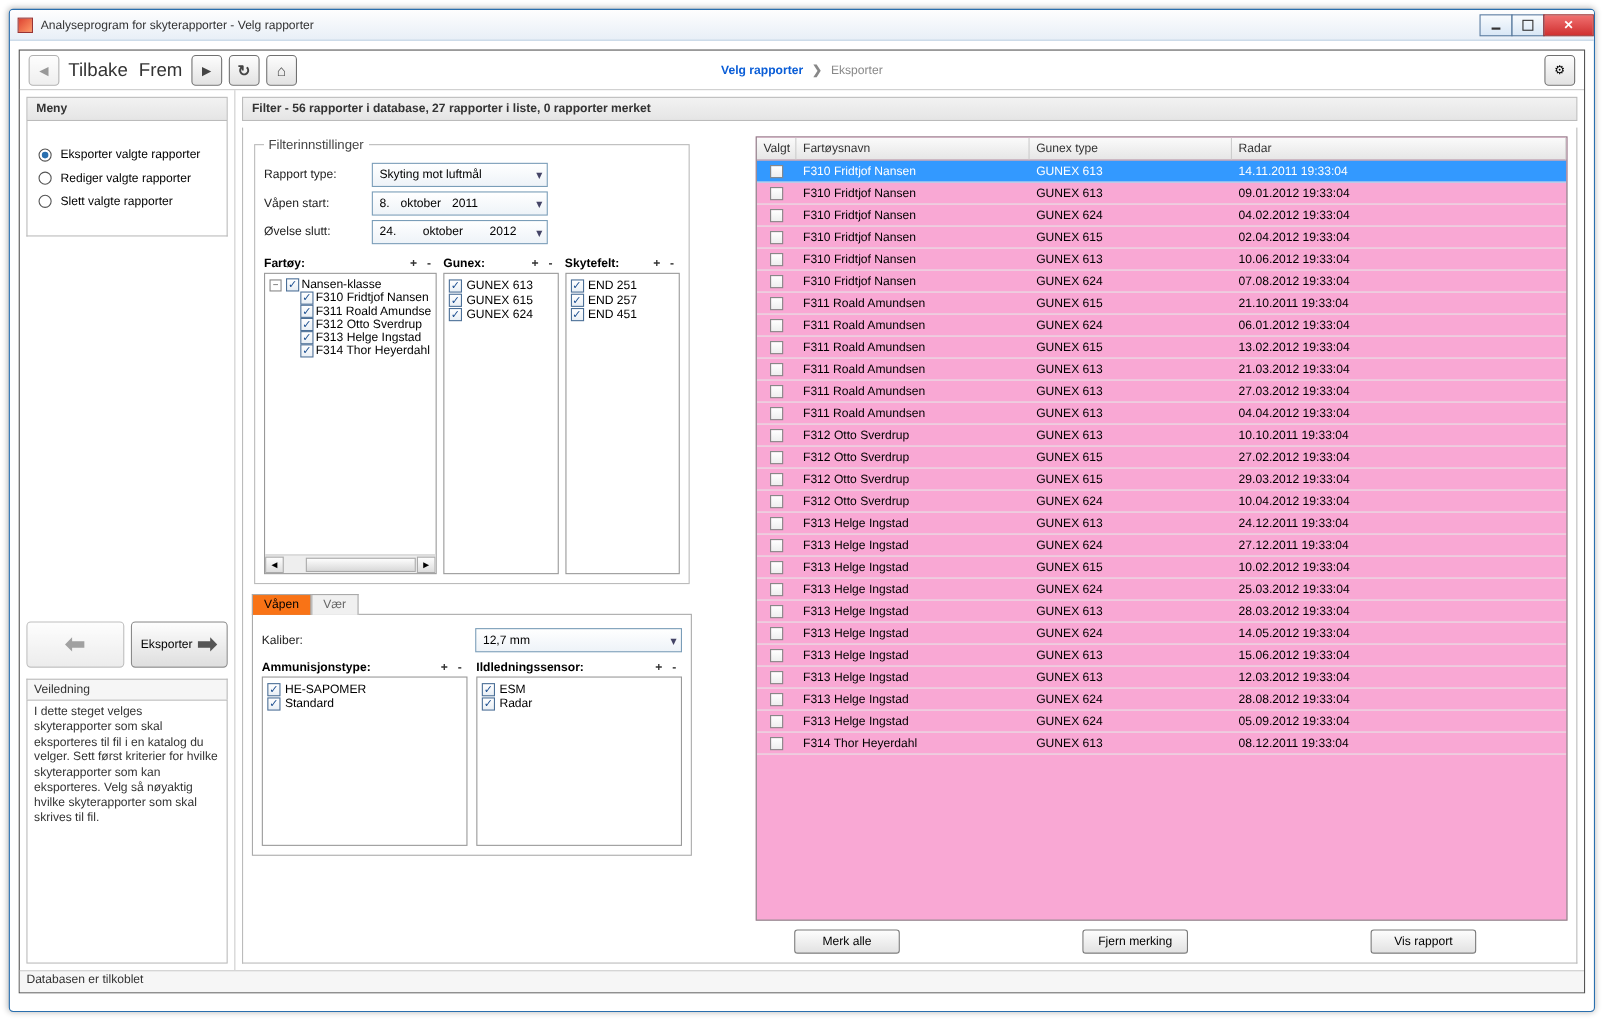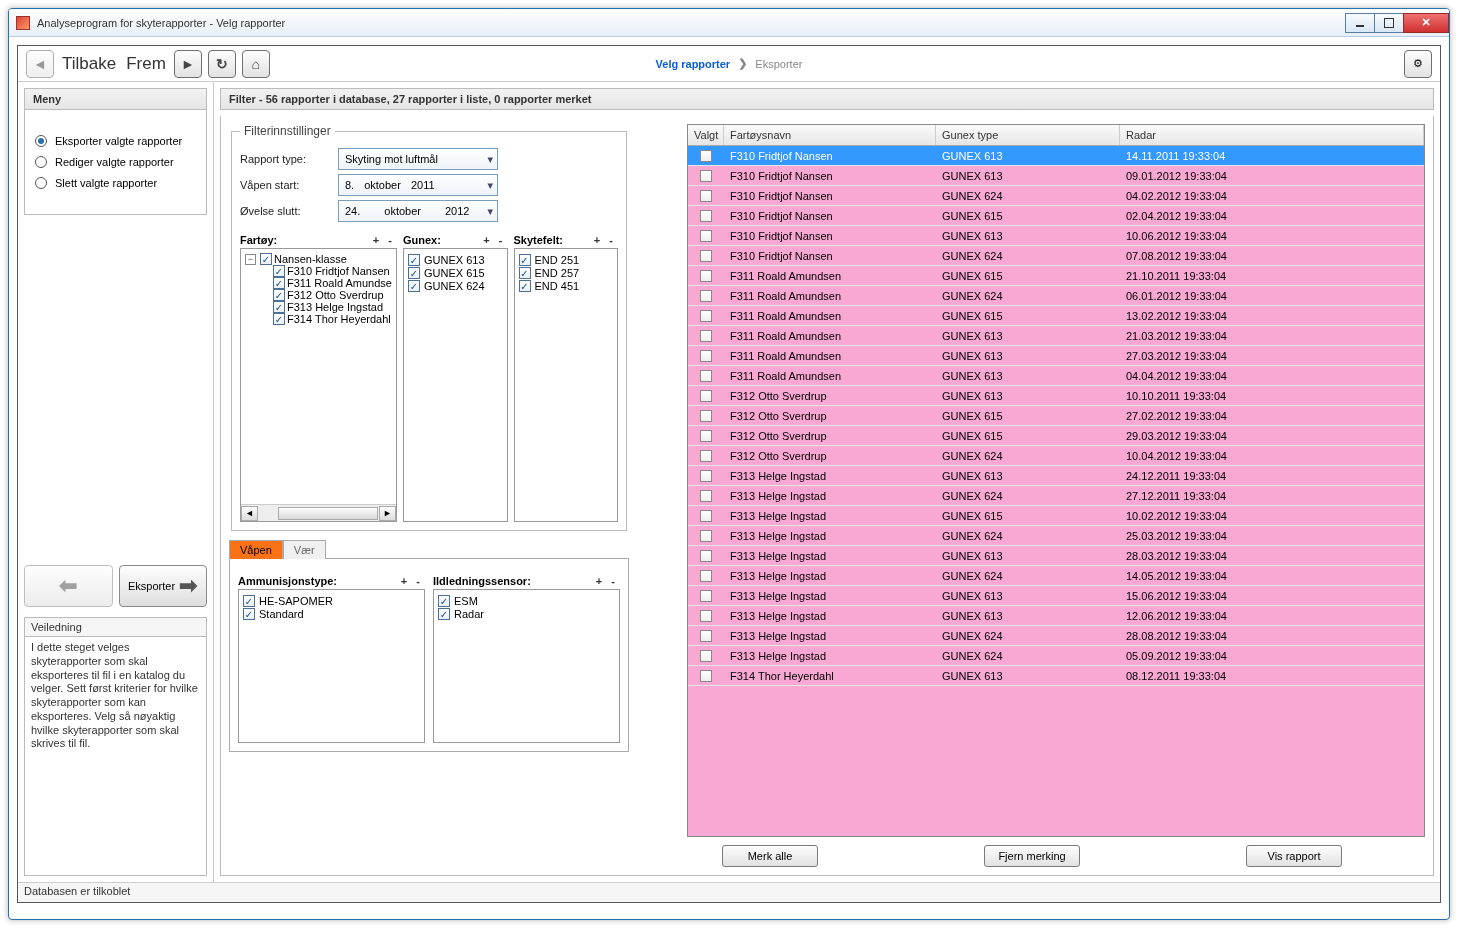--- a/index.html
+++ b/index.html
@@ -295,20 +295,26 @@
                 </div>
               </div>
             </fieldset>
 
             <div>
               <div class="tabs">
                 <div class="tab">Våpen</div>
                 <div class="tab inactive">Vær</div>
               </div>
               <div class="tabbody">
+                <div class="frow">
+                  <span class="flabel">Kaliber:</span>
+                  <div class="combo">
+                      <span>12,7 mm</span>
+                    </div>
+                </div>
                 <div class="half" style="margin-top:6px;height:170px;">
                   <div class="halfcol">
                     <div class="col3head">
                         <span style="font-weight:bold">Ammunisjonstype:</span>
                         <span class="hspacer"></span>
                         <span class="pm">+</span>
                         <span class="pm">-</span>
                       </div>
                     <div class="listbox" id="ammo-list">
                         <div class="chk">
@@ -536,21 +542,21 @@
                     <div class="gc2">F313 Helge Ingstad</div>
                     <div class="gc3">GUNEX 613</div>
                     <div class="gc4">15.06.2012 19:33:04</div>
                   </div>
                   <div class="grow">
                     <div class="gc1">
                       <span class="gcb"></span>
                     </div>
                     <div class="gc2">F313 Helge Ingstad</div>
                     <div class="gc3">GUNEX 613</div>
-                    <div class="gc4">12.06.2012 19:33:04</div>
+                    <div class="gc4">12.03.2012 19:33:04</div>
                   </div>
                   <div class="grow">
                     <div class="gc1">
                       <span class="gcb"></span>
                     </div>
                     <div class="gc2">F313 Helge Ingstad</div>
                     <div class="gc3">GUNEX 624</div>
                     <div class="gc4">28.08.2012 19:33:04</div>
                   </div>
                   <div class="grow">

